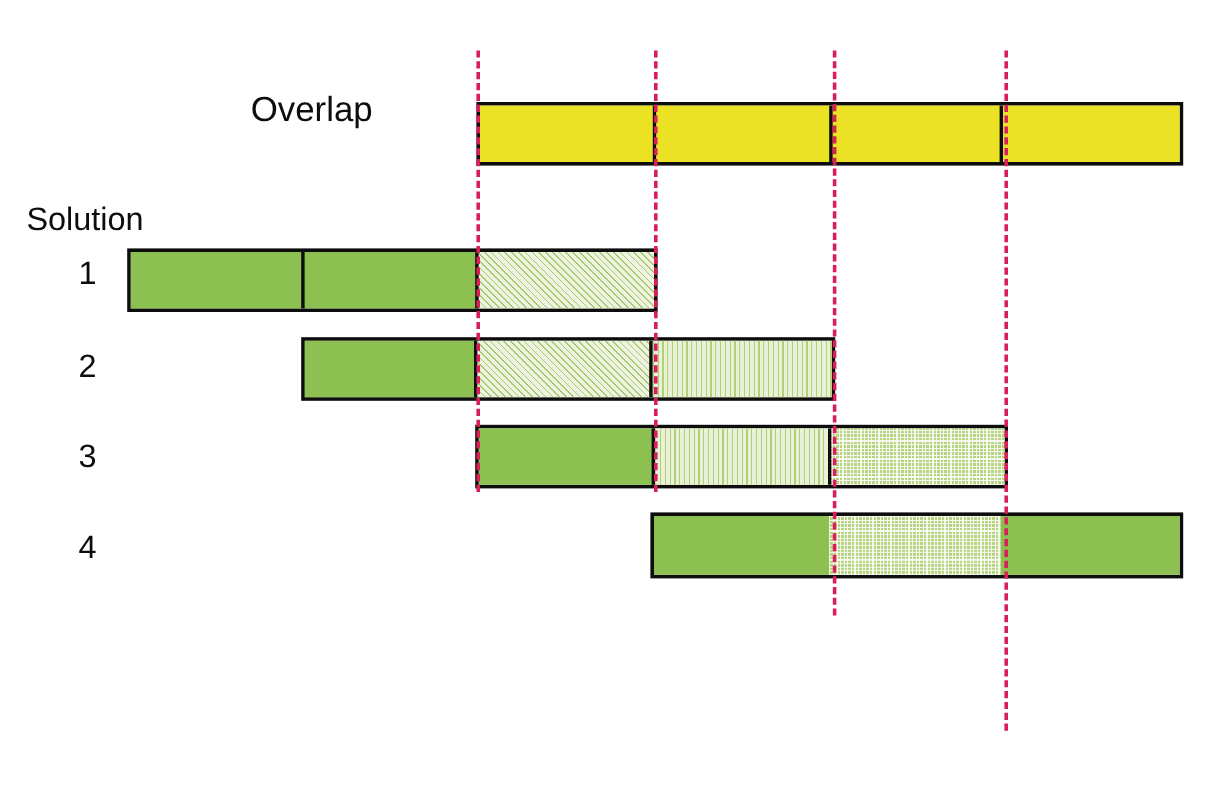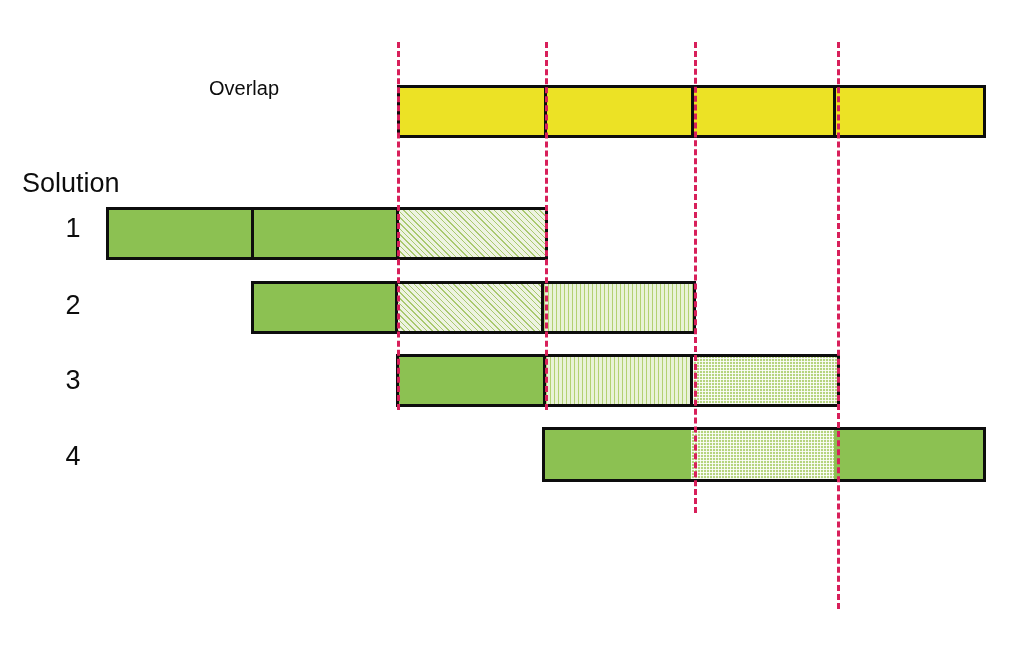--- a/index.html
+++ b/index.html
@@ -22,21 +22,21 @@
   .label {
     position: absolute;
     color: #0d0d0d;
     font-family: "Liberation Sans", sans-serif;
     white-space: nowrap;
     line-height: 1;
   }
   .label-overlap {
     left: 209px;
     top: 78px;
-    font-size: 20px;
+    font-size: 29px;
   }
   .label-solution {
     left: 22px;
     top: 170px;
     font-size: 27px;
   }
   .label-num {
     font-size: 27px;
     width: 30px;
     text-align: center;

